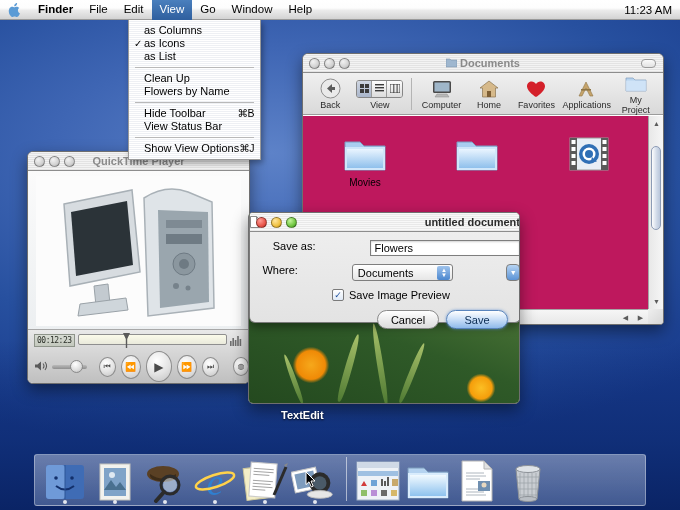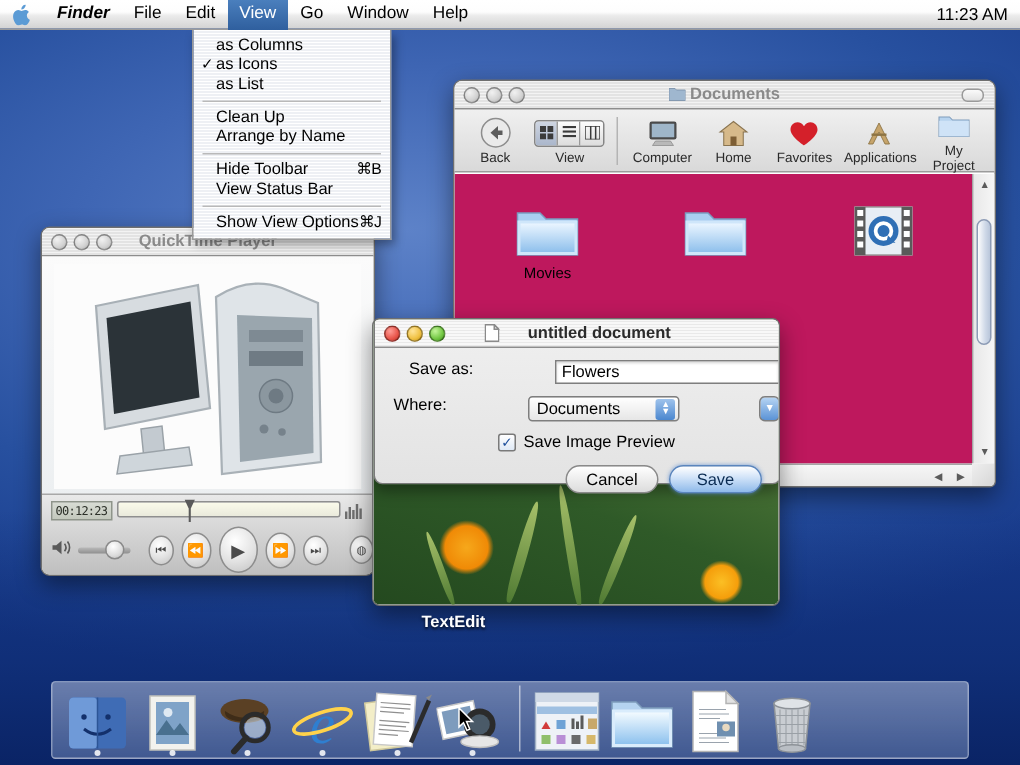--- a/index.html
+++ b/index.html
@@ -23,21 +23,21 @@
 
   
   #menubar{
     position:absolute; top:0; left:0; width:680px; height:20px; z-index:60;
     background: linear-gradient(180deg,#ffffff 0%,#fdfdfd 42%,#ebebeb 55%,#d3d3d3 100%);
     border-bottom:1px solid #9a9a9a;
     display:flex; align-items:center;
   }
   #menubar .apple{ margin:0 10px 0 8px; width:12px; height:14px; position:relative; }
   .mb-item{ padding:0 8px; height:20px; line-height:19px; font-size:11.5px; color:#000; cursor:default; }
-  .mb-item.bold{ font-weight:bold;font-style:italic; }
+  .mb-item.bold{ font-weight:bold; }
   .mb-item.active{ background:#3a6ea5; background:linear-gradient(180deg,#4a7fbd,#2f5f9e); color:#fff; }
   #clock{ margin-left:auto; margin-right:8px; font-size:11.5px; }
 
   
   #viewmenu{
     position:absolute; left:128px; top:20px; width:133px; z-index:59;
     background:
       repeating-linear-gradient(180deg, #ffffff 0 1px, #eef0f4 1px 2px);
     border:1px solid #9a9a9a; border-top:none;
     box-shadow: 2px 3px 6px rgba(0,0,0,.35);
@@ -131,21 +131,21 @@
       radial-gradient(circle 26px at 62px 152px, #f6a81b 0%, #f08a06 55%, rgba(240,138,6,0) 70%),
       radial-gradient(circle 20px at 232px 175px, #fbbf24 0%, #f59e0b 55%, rgba(245,158,11,0) 72%),
       radial-gradient(circle 18px at 150px 60px, rgba(255,245,210,.8), rgba(255,245,210,0) 70%),
       linear-gradient(200deg,#6f8f4a 0%,#4d7637 30%,#2f5a28 60%,#24491f 100%);
   }
   .leafblade{ position:absolute; background:linear-gradient(180deg,#a8c16a,#4f7a33); border-radius:50% 50% 40% 40%; }
   #sheet{ position:absolute; left:0; top:0; width:272px; height:110px;
           border:1px solid #7a7a7a; border-top:none; border-radius:0 0 6px 6px;
           background:linear-gradient(180deg,#f0f0f0 0%,#e3e3e3 100%);
           box-shadow:0 4px 10px rgba(0,0,0,.4); }
-  .sheet-title{ height:19px; display:flex; align-items:center; justify-content:center; gap:19px;
+  .sheet-title{ height:19px; display:flex; align-items:center; justify-content:space-between; gap:19px;
     background:repeating-linear-gradient(180deg,#f8f8f8 0 1px,#e9e9e9 1px 2px);
     border-bottom:1px solid #8d8d8d; font-size:11px; font-weight:bold; color:#2b2b2b; }
   .frow{ display:flex; align-items:flex-start; margin:8px 0 0 0;gap:48px; }
   .flabel{ width:76px; text-align:right; font-size:11px; color:#000; padding-right:6px; }
   .ftext{ width:160px; height:16px; border:1px solid #7e7e7e; background:#fff; font-size:11px;
           padding:0 4px; line-height:15px; box-shadow:inset 0 1px 2px rgba(0,0,0,.18); }
   .popup{ width:137px; height:17px; border:1px solid #7e7e7e; border-radius:3px; font-size:11px;
           background:linear-gradient(180deg,#ffffff,#e6e6e6); position:relative;
           padding:0 18px 0 5px; line-height:16px; }
   .popup .arrows{ position:absolute; right:2px; top:1px; width:13px; height:14px; border-radius:2px;
@@ -211,21 +211,21 @@
     <span>as Icons</span>
     </div>
   <div class="menu-row">
     <span>as List</span>
     </div>
   <div class="menu-sep"></div>
   <div class="menu-row">
     <span>Clean Up</span>
     </div>
   <div class="menu-row">
-    <span>Arrange by Name</span>
+    <span>Flowers by Name</span>
     </div>
   <div class="menu-sep"></div>
   <div class="menu-row">
     <span>Hide Toolbar</span>
     <span class="key">⌘B</span>
     </div>
   <div class="menu-row">
     <span>View Status Bar</span>
     </div>
   <div class="menu-sep"></div>

